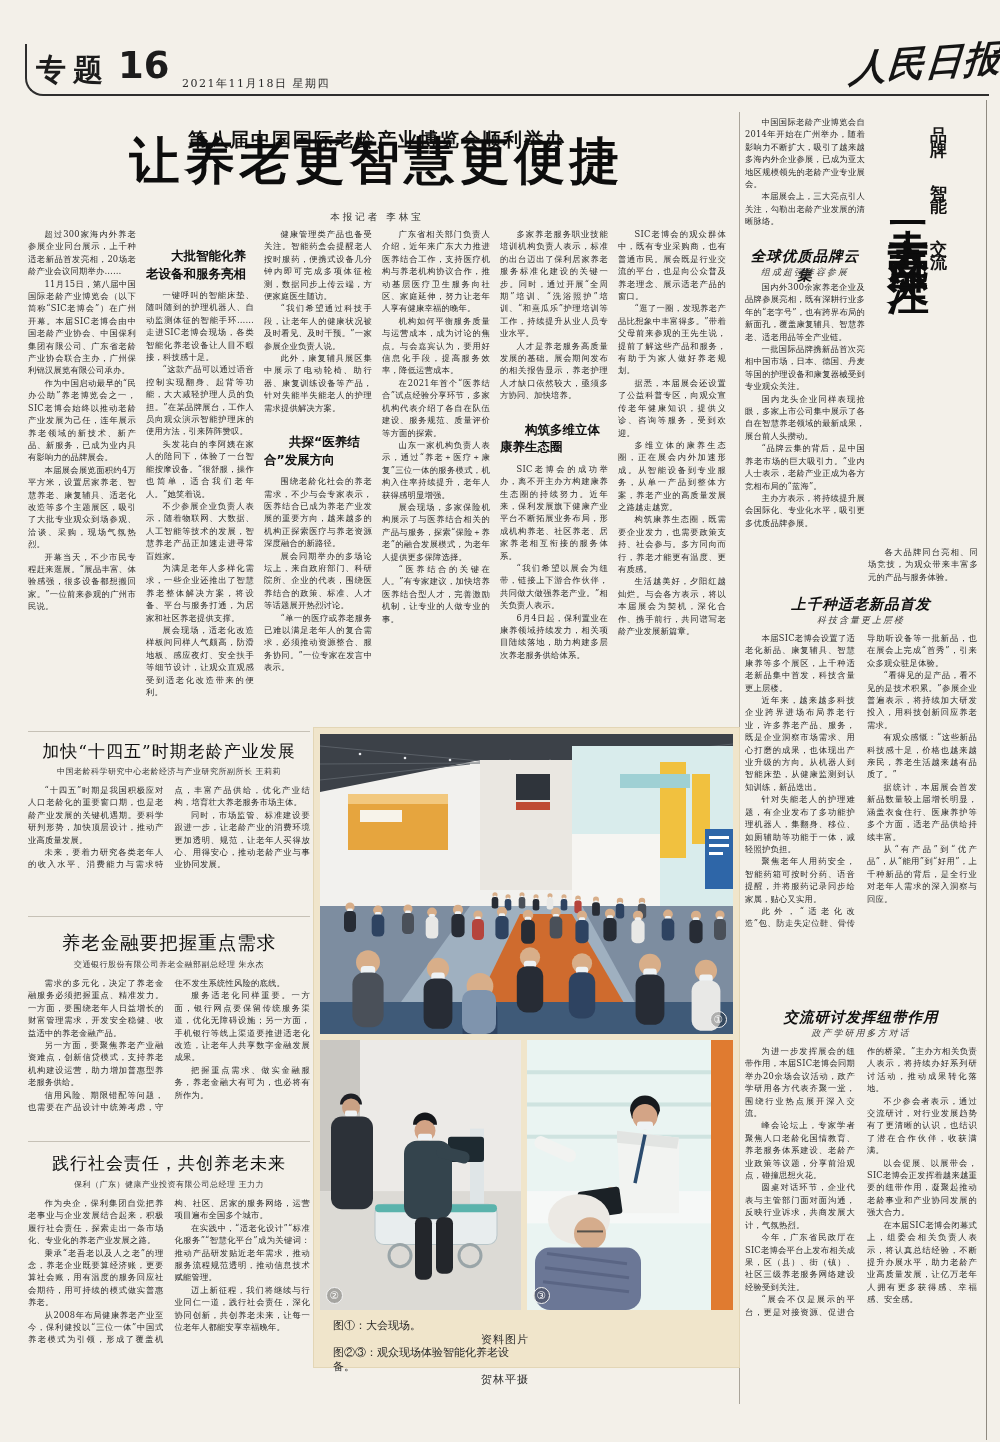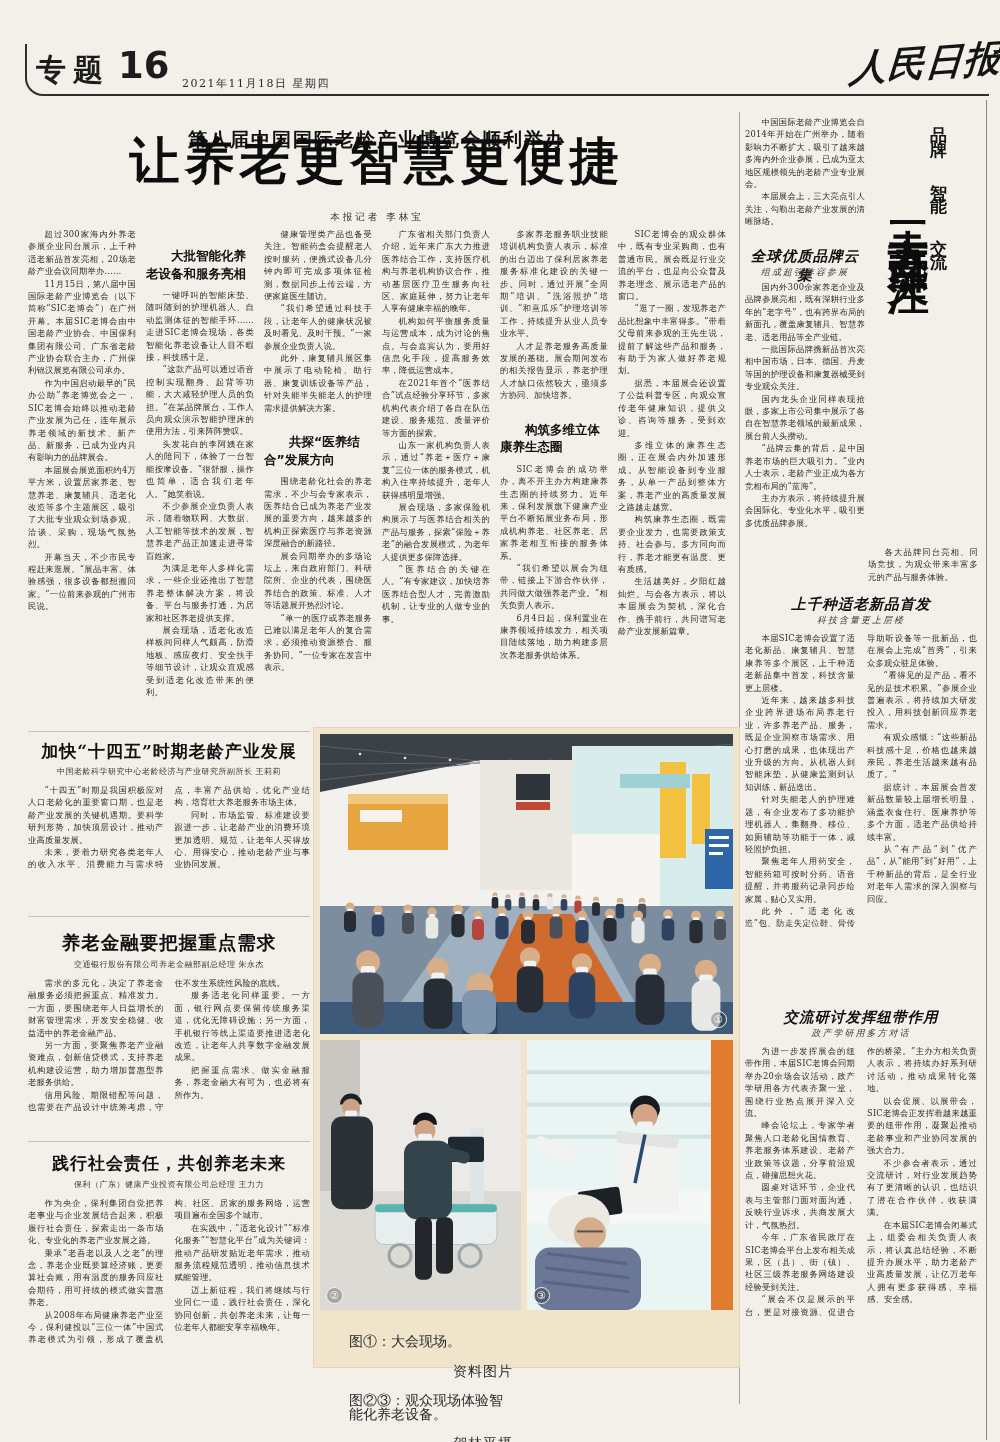--- a/index.html
+++ b/index.html
@@ -16,38 +16,38 @@
   
   .kicker{font-size:19px;font-weight:bold;letter-spacing:2px;text-align:center;color:#111;}
   .headline{font-family:"DejaVu Sans","Liberation Sans",sans-serif;font-weight:900;font-size:50px;letter-spacing:5px;text-align:center;color:#0d0d0d;}
   .mainbyline{font-size:9.5px;letter-spacing:3px;text-align:center;color:#333;}
   
   .ncol{width:108px;height:494px;overflow:hidden;}
   .body-p{margin:0;text-indent:2em;text-align:justify;font-size:8.3px;line-height:12.4px;letter-spacing:0.2px;color:#2b2b2b;}
   .col-subhead{margin:19px 0 7px;font-family:"DejaVu Sans","Liberation Sans",sans-serif;font-weight:bold;
                font-size:12.5px;line-height:17.5px;text-indent:2em;color:#101010;}
   
-  .lsec-title{font-size:17px;font-weight:bold;letter-spacing:1px;text-align:center;color:#101010;}
+  .lsec-title{font-size:17px;font-weight:normal;letter-spacing:1px;text-align:center;color:#101010;}
   .lsec-title.big{font-size:18.5px;}
   .lsec-byline{font-size:8px;letter-spacing:0.5px;text-align:center;color:#3a3a3a;}
   .lsec-body{width:282px;column-count:2;column-gap:11px;overflow:hidden;}
   .hrule{background:#c6c1b6;height:1px;}
   .vrule{background:#a9a49a;width:1px;}
   
   .rsec-title{font-family:"DejaVu Sans","Liberation Sans",sans-serif;font-weight:bold;font-size:14.5px;letter-spacing:1px;text-align:center;color:#0f0f0f;font-style:italic;}
   .rsec-sub{font-size:9px;letter-spacing:2px;text-align:center;color:#3c3c3c;font-style:italic;}
   .rbody-1col{width:120px;overflow:hidden;}
   .rbody-2col{width:232px;column-count:2;column-gap:12px;overflow:hidden;}
   .v-kicker{writing-mode:vertical-rl;font-size:17px;font-weight:bold;letter-spacing:13px;color:#141414;}
   .v-headline{writing-mode:vertical-rl;font-size:42px;font-weight:bold;letter-spacing:8px;color:#0c0c0c;}
   
   .photo-frame{background:#f0e5cb;box-shadow:0 0 0 1px #e3d6b6 inset;}
   .photo{position:absolute;overflow:hidden;background:#ddd;}
   .photo svg{display:block;width:100%;height:100%;}
-  .cap{margin:16px;font-size:14px;line-height:13.5px;color:#2b2b2b;text-align:left;}
+  .cap{margin:0;font-size:11px;line-height:13.5px;color:#2b2b2b;text-align:left;}
   .cap.credit{text-align:right;letter-spacing:1px;}
   .pbadge{position:absolute;width:15px;height:15px;border-radius:50%;border:1.2px solid #f3f3f3;
           color:#fafafa;font-size:10.5px;line-height:14px;text-align:center;
           background:rgba(30,30,30,.28);font-family:"DejaVu Sans",sans-serif;}
 </style>
 </head>
 <body>
 
 <div class="page">
 
@@ -182,22 +182,22 @@
     </div>
 
   <div class="abs rsec-title" style="left:745px;top:1008px;width:232px;">交流研讨发挥纽带作用</div>
   <div class="abs rsec-sub" style="left:745px;top:1027px;width:232px;">政产学研用多方对话</div>
   <div class="abs rbody-2col" style="left:745px;top:1045px;height:355px;">
       <p class="body-p">为进一步发挥展会的纽带作用，本届SIC老博会同期举办20余场会议活动，政产学研用各方代表齐聚一堂，围绕行业热点展开深入交流。</p>
       <p class="body-p">峰会论坛上，专家学者聚焦人口老龄化国情教育、养老服务体系建设、老龄产业政策等议题，分享前沿观点，碰撞思想火花。</p>
       <p class="body-p">圆桌对话环节，企业代表与主管部门面对面沟通，反映行业诉求，共商发展大计，气氛热烈。</p>
       <p class="body-p">今年，广东省民政厅在SIC老博会平台上发布相关成果，区（县）、街（镇）、社区三级养老服务网络建设经验受到关注。</p>
       <p class="body-p">“展会不仅是展示的平台，更是对接资源、促进合作的桥梁。”主办方相关负责人表示，将持续办好系列研讨活动，推动成果转化落地。</p>
+      <p class="body-p">不少参会者表示，通过交流研讨，对行业发展趋势有了更清晰的认识，也结识了潜在合作伙伴，收获满满。</p>
       <p class="body-p">以会促展、以展带会，SIC老博会正发挥着越来越重要的纽带作用，凝聚起推动老龄事业和产业协同发展的强大合力。</p>
-      <p class="body-p">不少参会者表示，通过交流研讨，对行业发展趋势有了更清晰的认识，也结识了潜在合作伙伴，收获满满。</p>
       <p class="body-p">在本届SIC老博会闭幕式上，组委会相关负责人表示，将认真总结经验，不断提升办展水平，助力老龄产业高质量发展，让亿万老年人拥有更多获得感、幸福感、安全感。</p>
     </div>
 
   <div class="abs photo-frame" style="left:313px;top:727px;width:427px;height:641px;">
 
     <div class="photo" style="left:7px;top:7px;width:413px;height:300px;">
       <svg viewBox="0 0 413 300" preserveAspectRatio="none">
         <rect width="413" height="300" fill="#f2f1ee"></rect>
         <polygon points="0,0 413,0 413,52 252,26 160,26 0,58" fill="#3c4148"></polygon>
         <g stroke="#5a6067" stroke-width="1">

